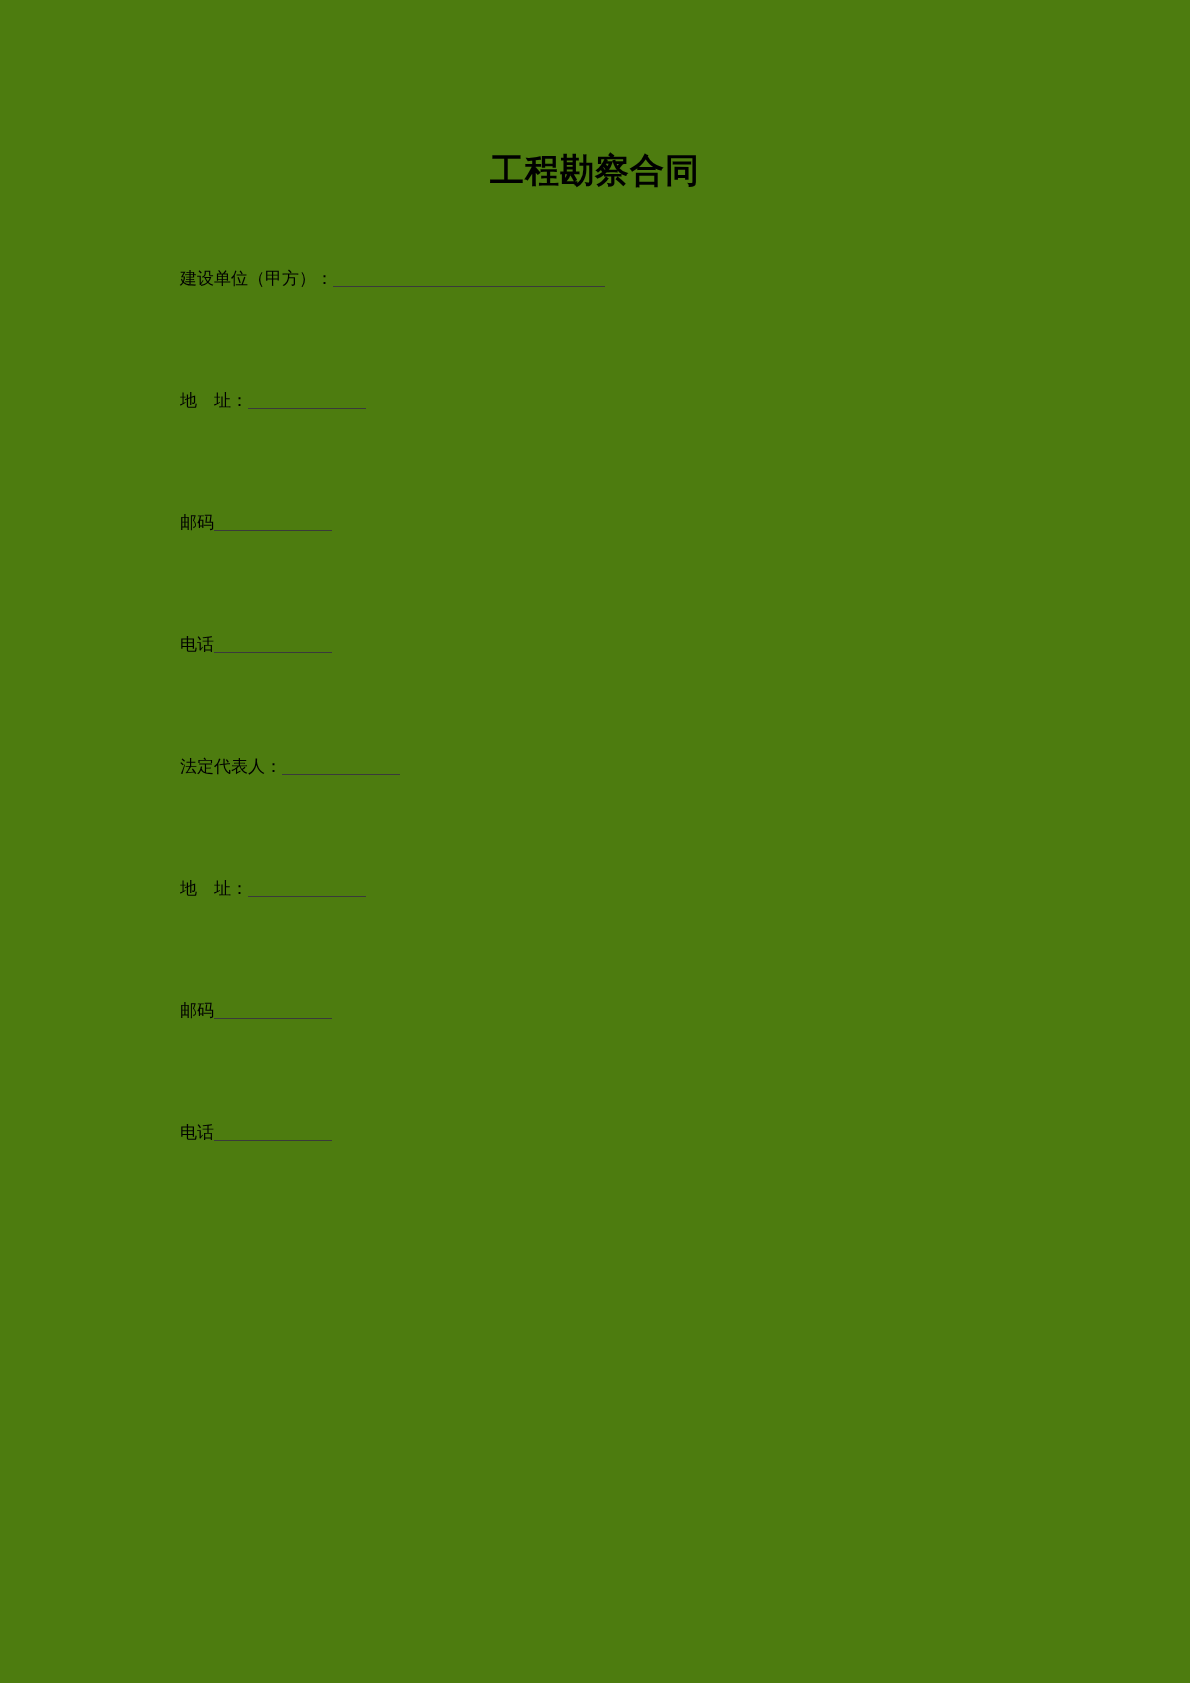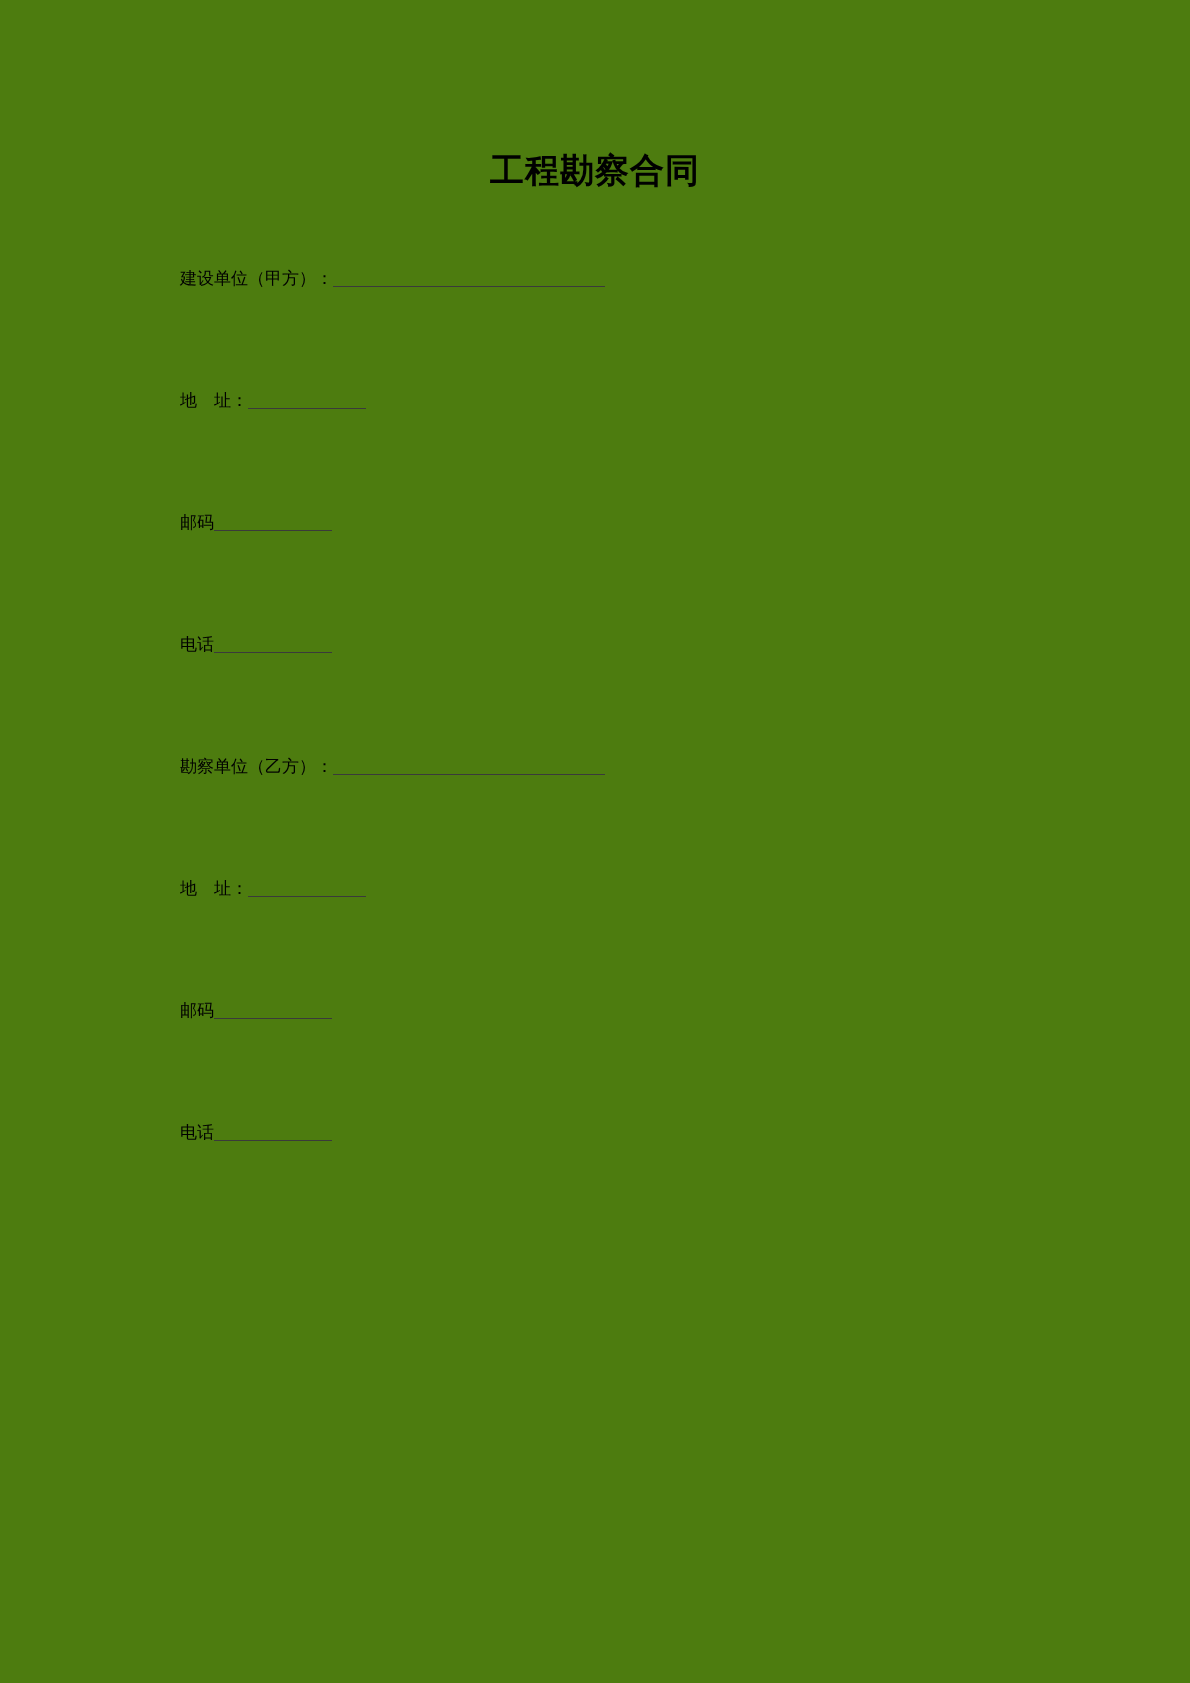--- a/index.html
+++ b/index.html
@@ -73,25 +73,25 @@
     </div>
 
     <div class="field-row">
       <span class="field-label">邮码</span><span class="field-blank blank-short"></span>
     </div>
 
     <div class="field-row">
       <span class="field-label">电话</span><span class="field-blank blank-short"></span>
     </div>
 
+    <div class="field-row">
+      <span class="field-label">法定代表人：</span><span class="field-blank blank-short"></span>
+    </div>
 
 
-    <div class="field-row">
-      <span class="field-label">勘察单位（乙方）：</span><span class="field-blank blank-long"></span>
-    </div>
 
     <div class="field-row">
       <span class="field-label">地　址：</span><span class="field-blank blank-short"></span>
     </div>
 
     <div class="field-row">
       <span class="field-label">邮码</span><span class="field-blank blank-short"></span>
     </div>
 
     <div class="field-row">

